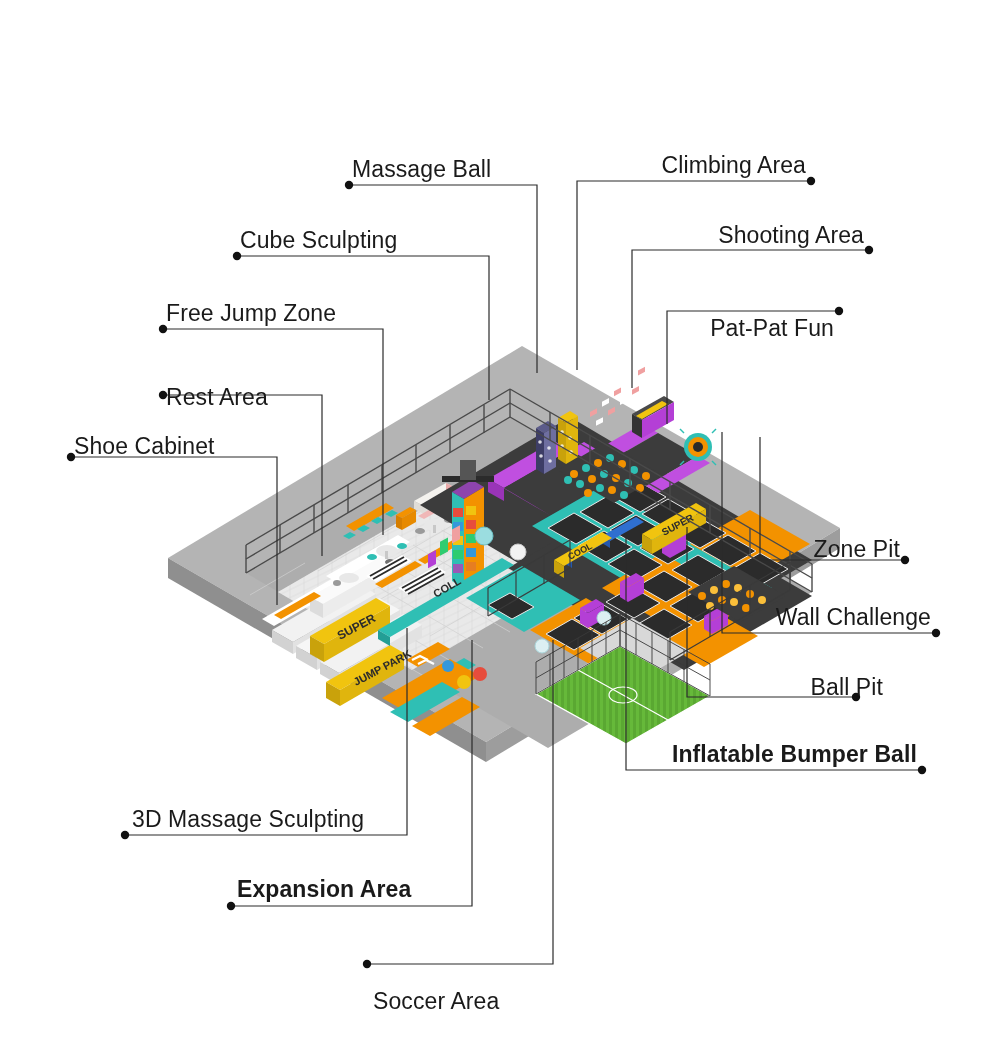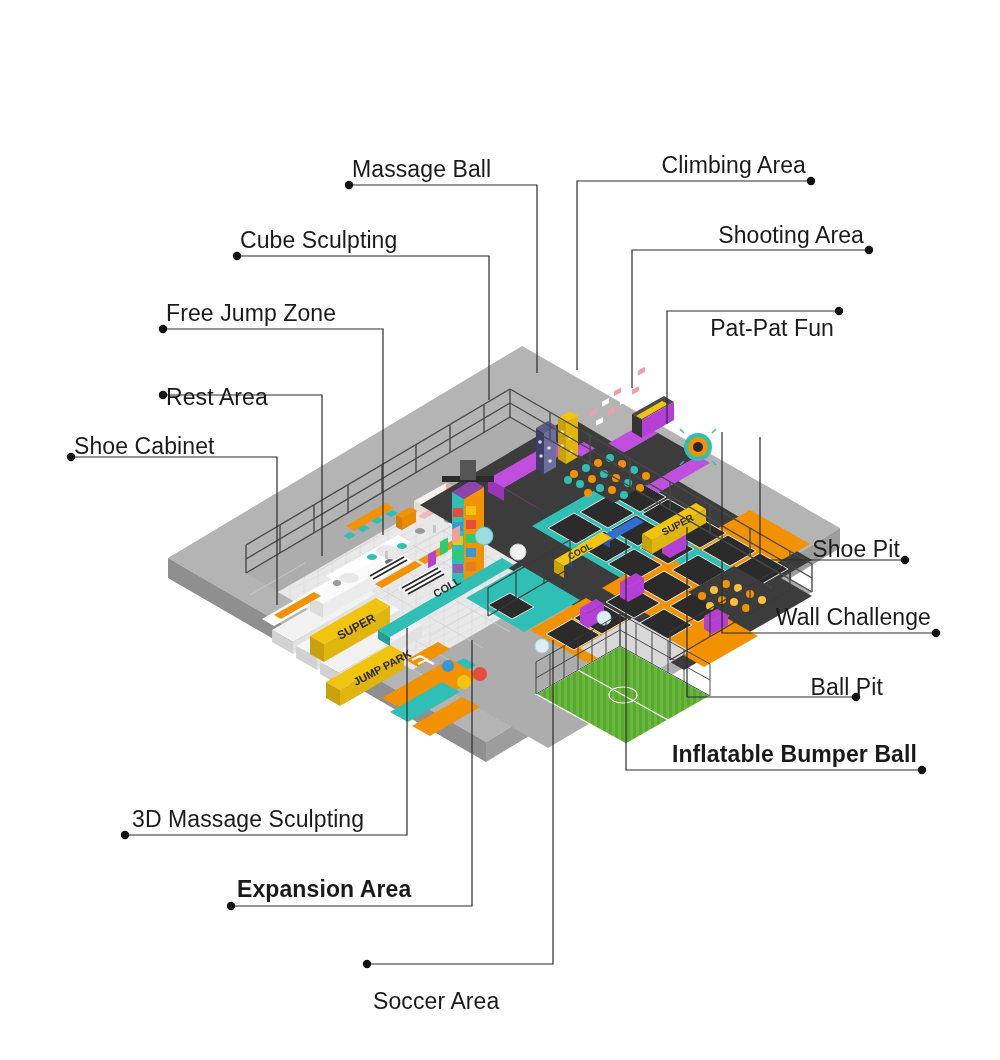--- a/index.html
+++ b/index.html
@@ -552,21 +552,21 @@
 
   <div id="label-host">
       <div class="callout-label" style="left: 352px; top: 156px;">Massage Ball</div>
       <div class="callout-label" style="left: 240px; top: 227px;">Cube Sculpting</div>
       <div class="callout-label" style="left: 166px; top: 300px;">Free Jump Zone</div>
       <div class="callout-label" style="left: 166px; top: 371px; margin-top: 13px;">Rest Area</div>
       <div class="callout-label" style="left: 74px; top: 433px;">Shoe Cabinet</div>
       <div class="callout-label right-anchored" style="left: 806px; top: 152px;">Climbing Area</div>
       <div class="callout-label right-anchored" style="left: 864px; top: 222px;">Shooting Area</div>
       <div class="callout-label right-anchored" style="left: 834px; top: 290px; margin-top: 25px;">Pat-Pat Fun</div>
-      <div class="callout-label right-anchored" style="left: 900px; top: 536px;">Shoe Pit</div>
+      <div class="callout-label right-anchored" style="left: 900px; top: 536px;">Zone Pit</div>
       <div class="callout-label right-anchored" style="left: 931px; top: 604px; text-align: right;">Wall Challenge</div>
       <div class="callout-label right-anchored" style="left: 851px; top: 674px; margin-left: 32px;">Ball Pit</div>
       <div class="callout-label right-anchored" style="left: 917px; top: 741px; font-weight: bold;">Inflatable Bumper Ball</div>
       <div class="callout-label" style="left: 132px; top: 806px;">3D Massage Sculpting</div>
       <div class="callout-label" style="left: 237px; top: 876px; font-weight: bold;">Expansion Area</div>
       <div class="callout-label" style="left: 373px; top: 988px;">Soccer Area</div>
     </div>
 
 </div>
 

